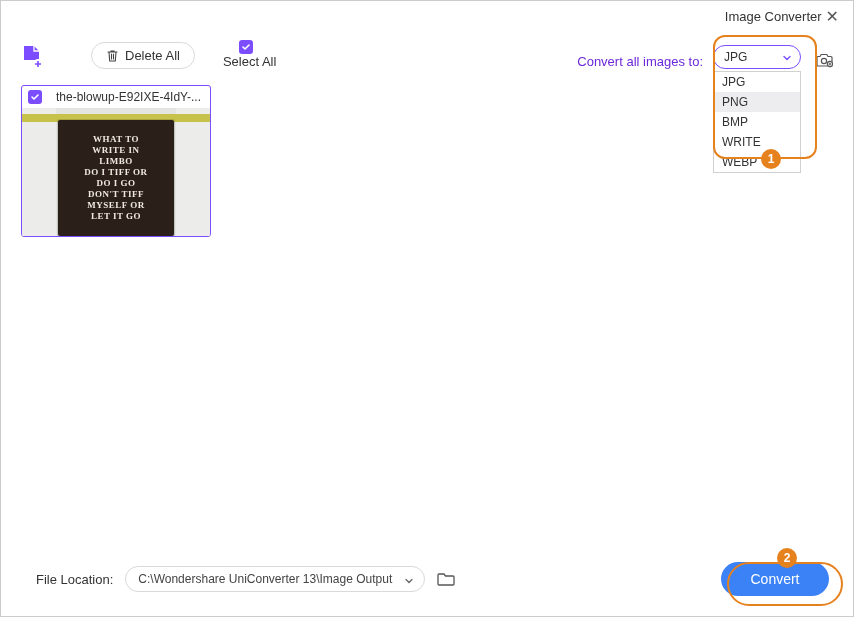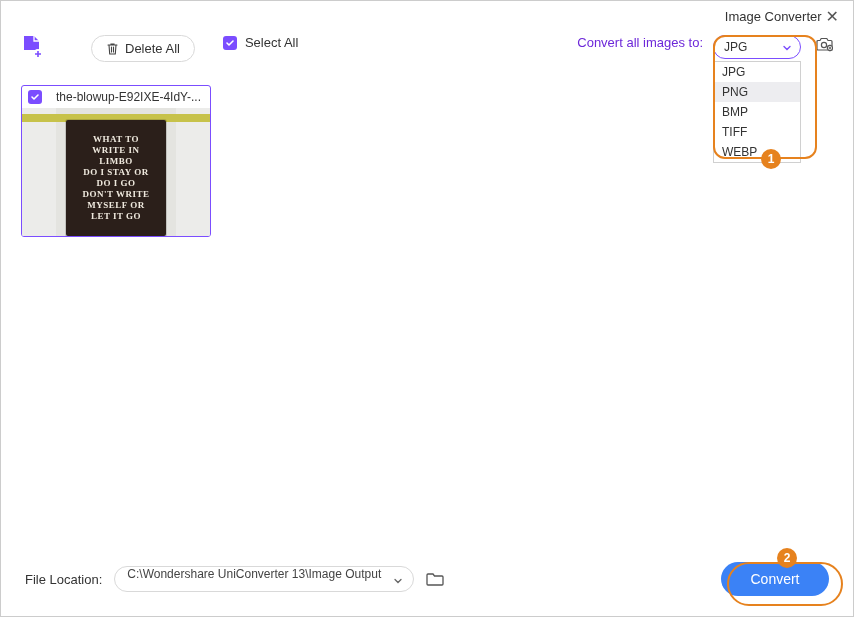--- a/index.html
+++ b/index.html
@@ -18,37 +18,37 @@
     display: flex;
     align-items: center;
     justify-content: flex-end;
     padding: 6px 10px 4px 10px;
     height: 28px;
   }
   .titlebar .title { font-size: 13px; color: #333; }
   .close-x { font-size: 16px; color: #555; cursor: pointer; padding: 0 4px; }
   .toolbar {
     display: flex;
-    align-items: flex-start;
+    align-items: flex-end;
     padding: 6px 20px 10px 20px;
     height: 50px;
   }
   .add-icon {
     width: 22px; height: 24px; position: relative; margin-right: 48px;
   }
   .add-icon svg { display: block; }
   .delete-all {
     display: inline-flex; align-items: center;
     border: 1px solid #d9d9d9; border-radius: 16px;
     padding: 5px 14px; font-size: 13px; color: #333;
     background: #fff; cursor: pointer; margin-right: 28px;
   }
   .delete-all .trash { margin-right: 6px; display: inline-flex; }
   .select-all {
-    display: inline-flex; align-items: center; font-size: 13px; color: #333;
+    display: inline-flex; align-items: center; font-size: 13px; color: #333; flex-direction: column;
   }
   .checkbox {
     width: 14px; height: 14px; border-radius: 3px; background: #7b4dff;
     display: inline-flex; align-items: center; justify-content: center;
     margin-right: 8px;
   }
   .checkbox svg { display: block; }
   .spacer { flex: 1; }
   .convert-label { font-size: 13px; color: #6d28d9; margin-right: 10px; }
   .format-wrap { position: relative; }
@@ -85,43 +85,43 @@
   }
   .thumb .bg-left, .thumb .bg-right {
     position: absolute; top:0; bottom:0; width: 34px; background:#ececea;
   }
   .thumb .bg-left{ left:0; } .thumb .bg-right{ right:0; }
   .thumb .stripe {
     position:absolute; top:6px; height:8px; background:#c7c24a; width:100%;
   }
   .thumb .poster {
     position: relative; z-index:1;
-    margin-top: 12px; width: 100px; height: 116px;
+    margin-top: 12px; width: 116px; height: 116px;
     background: #2b1f1a; border-radius: 2px;
     box-shadow: 0 0 0 1px rgba(0,0,0,.15);
     display: flex; flex-direction: column; align-items: center;
     justify-content: center; color: #efe9de;
     font-family: Georgia, serif; font-size: 9px; line-height: 11px;
     letter-spacing: .5px; text-align: center; font-weight: 700;
     padding: 8px 4px;
   }
   .thumb .poster div { white-space: nowrap; }
   .card-foot {
     text-align: center; font-size: 12px; color: #333;
     padding: 10px 4px 12px;
   }
   .bottom {
-    position: absolute; left: 0; right: 0; bottom: 0;
+    position: absolute; left: 11px; right: 0; bottom: 0;
     display: flex; align-items: center;
     padding: 16px 24px 20px;
   }
   .file-loc-label { font-size: 13px; color: #333; margin-right: 12px; }
   .file-loc-select {
     width: 300px; height: 26px; border: 1px solid #d9d9d9; border-radius: 14px;
-    display: flex; padding: 0 12px; font-size: 12px;
+    display: flex; align-items: center; padding: 0 12px; font-size: 12px;
     color: #444; cursor: pointer; position: relative; background:#fff;
   }
   .file-loc-select .chev { position:absolute; right:10px; top:8px; }
   .folder-icon { margin-left: 12px; cursor: pointer; display:inline-flex; }
   .convert-btn {
     margin-left: auto; width: 108px; height: 34px;
     background: #3b82f6; color: #fff; border: none;
     border-radius: 17px; font-size: 14px; cursor: pointer;
   }
   
@@ -192,21 +192,21 @@
       <span class="chev">
         <svg width="10" height="10" viewBox="0 0 10 10">
             <path d="M2 3.5l3 3 3-3" fill="none" stroke="#7b4dff" stroke-width="1.4" stroke-linecap="round"></path>
           </svg>
       </span>
     </div>
     <div class="dropdown">
       <div class="opt">JPG</div>
       <div class="opt hl">PNG</div>
       <div class="opt">BMP</div>
-      <div class="opt">TIFF</div>
+      <div class="opt">WRITE</div>
       <div class="opt">WEBP</div>
     </div>
   </span>
 
   <span class="gear-icon">
     <svg width="18" height="18" viewBox="0 0 18 18">
         <path d="M3 5.5h2l1.2-2h5.6l1.2 2H16a1 1 0 0 1 1 1V14a1 1 0 0 1-1 1H3a1 1 0 0 1-1-1V6.5a1 1 0 0 1 1-1z" fill="none" stroke="#555" stroke-width="1.2"></path>
         <circle cx="9" cy="10" r="2.6" fill="none" stroke="#555" stroke-width="1.2"></circle>
         <circle cx="15" cy="13" r="3.2" fill="#fff"></circle>
         <circle cx="15" cy="13" r="2.6" fill="none" stroke="#555" stroke-width="1.1"></circle>
@@ -227,23 +227,23 @@
       <span class="fname">the-blowup-E92IXE-4IdY-...</span>
     </div>
     <div class="thumb">
       <div class="bg-left"></div>
         <div class="bg-right"></div>
       <div class="stripe"></div>
       <div class="poster">
         <div>WHAT TO</div>
         <div>WRITE IN</div>
         <div>LIMBO</div>
-        <div>DO I STAY OR</div>
+        <div>DO I TIFF OR</div>
         <div>DO I GO</div>
-        <div>DON'T WRITE</div>
+        <div>DON'T TIFF</div>
         <div>MYSELF OR</div>
         <div>LET IT GO</div>
       </div>
     </div>
   </div>
 </div>
 
 <div class="bottom">
   <span class="file-loc-label">File Location:</span>
   <div class="file-loc-select">

